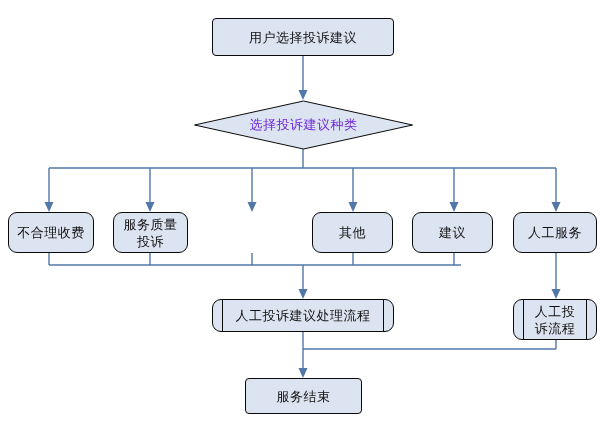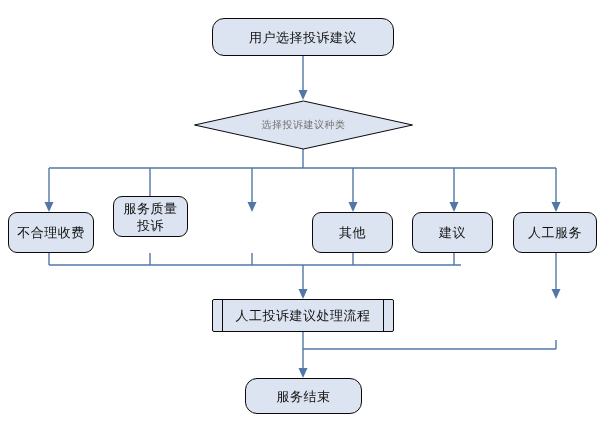--- a/index.html
+++ b/index.html
@@ -24,25 +24,25 @@
     align-items: center;
     justify-content: center;
     text-align: center;
     color: #111111;
     font-size: 13px;
     line-height: 17px;
     letter-spacing: 0.5px;
     white-space: pre-line;
     z-index: 3;
   }
-  .node-terminator { border-radius: 12px; }
+  .node-terminator { border-radius: 4px; }
   .node-box { border-radius: 9px; }
 
   
-  .node-process { border-radius: 2px; position: absolute; }
+  .node-process { border-radius: 9px; position: absolute; }
   .node-process .bar {
     position: absolute;
     top: -1px;
     bottom: -1px;
     width: 1px;
     background: #0a0a0a;
   }
   .node-process .bar-l { left: 9px; }
   .node-process .bar-r { right: 9px; }
   .node-process .plabel {
@@ -55,22 +55,22 @@
     position: absolute;
     z-index: 3;
   }
   .diamond-wrap svg { display: block; }
   .diamond-label {
     position: absolute;
     inset: 0;
     display: flex;
     align-items: center;
     justify-content: center;
-    font-size: 10px;
-    color: #737373;
+    font-size: 13px;
+    color: #6d28d9;
     letter-spacing: 0.5px;
     text-align: right;
   }
 
   #edges {
     position: absolute;
     left: 0;
     top: 0;
     width: 605px;
     height: 422px;
@@ -139,32 +139,38 @@
 
   <div class="diamond-wrap" style="left:193px; top:100px; width:221px; height:50px;">
     <svg width="221" height="50">
       <polygon points="110.5,1 219.5,25 110.5,49 1.5,25" fill="#dde4f1" stroke="#0a0a0a" stroke-width="1"></polygon>
     </svg>
     <div class="diamond-label">选择投诉建议种类</div>
   </div>
 
   <div class="node node-box" style="left:8px; top:212px; width:86px; height:41px;">不合理收费</div>
 
-  <div class="node node-box" style="left:113px; top:196px; width:75px; height:41px;">服务质量
+  <div class="node node-box" style="left:113px; top:212px; width:75px; height:41px;">服务质量
 投诉</div>
 
 
   <div class="node node-box" style="left:312px; top:212px; width:81px; height:41px;font-family:Liberation Serif, serif;">其他</div>
 
   <div class="node node-box" style="left:412px; top:212px; width:81px; height:41px;">建议</div>
 
   <div class="node node-box" style="left:513px; top:212px; width:84px; height:41px;">人工服务</div>
 
   <div class="node node-box node-process" style="left:212px; top:299px; width:182px; height:33px;">
     <span class="bar bar-l"></span>
     <span class="bar bar-r"></span>
     <span class="plabel">人工投诉建议处理流程</span>
   </div>
 
+  <div class="node node-box node-process" style="left:513px; top:299px; width:84px; height:41px;">
+    <span class="bar bar-l"></span>
+    <span class="bar bar-r"></span>
+    <span class="plabel">人工投
+诉流程</span>
+  </div>
 
   <div class="node node-terminator" style="left:245px; top:378px; width:117px; height:36px;text-align:center;">服务结束</div>
 
 </div>
 
 </body></html>

